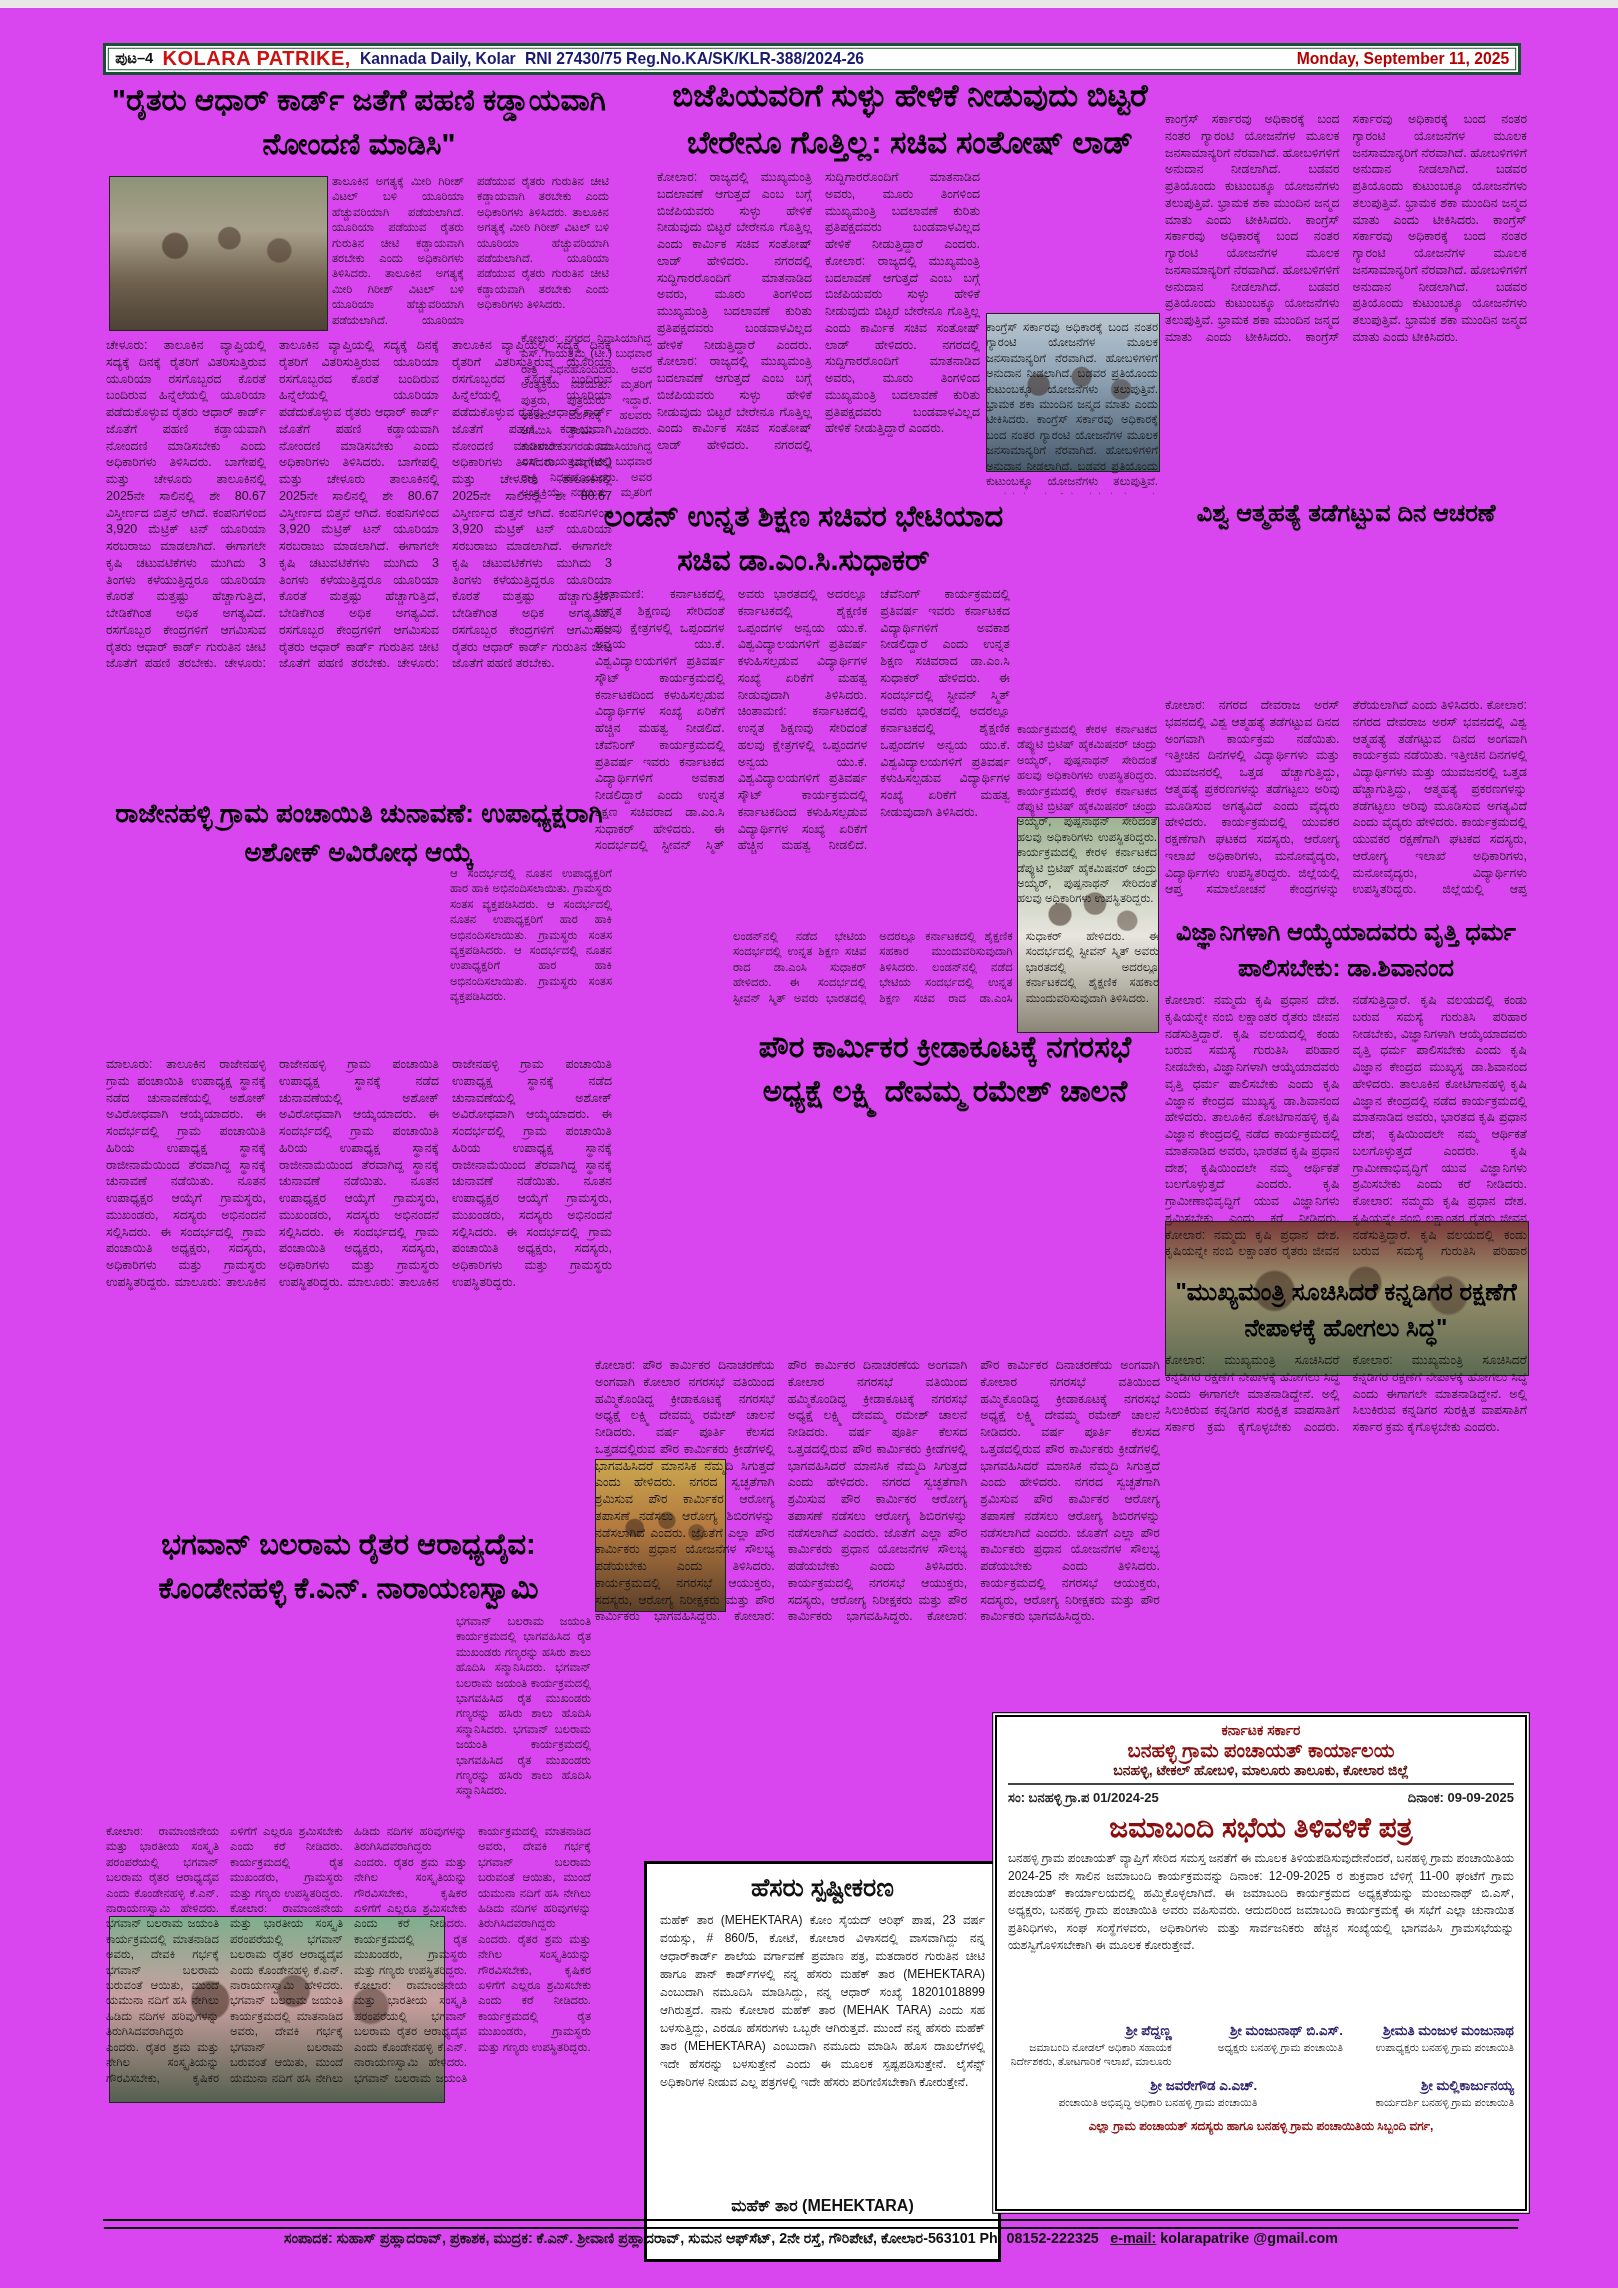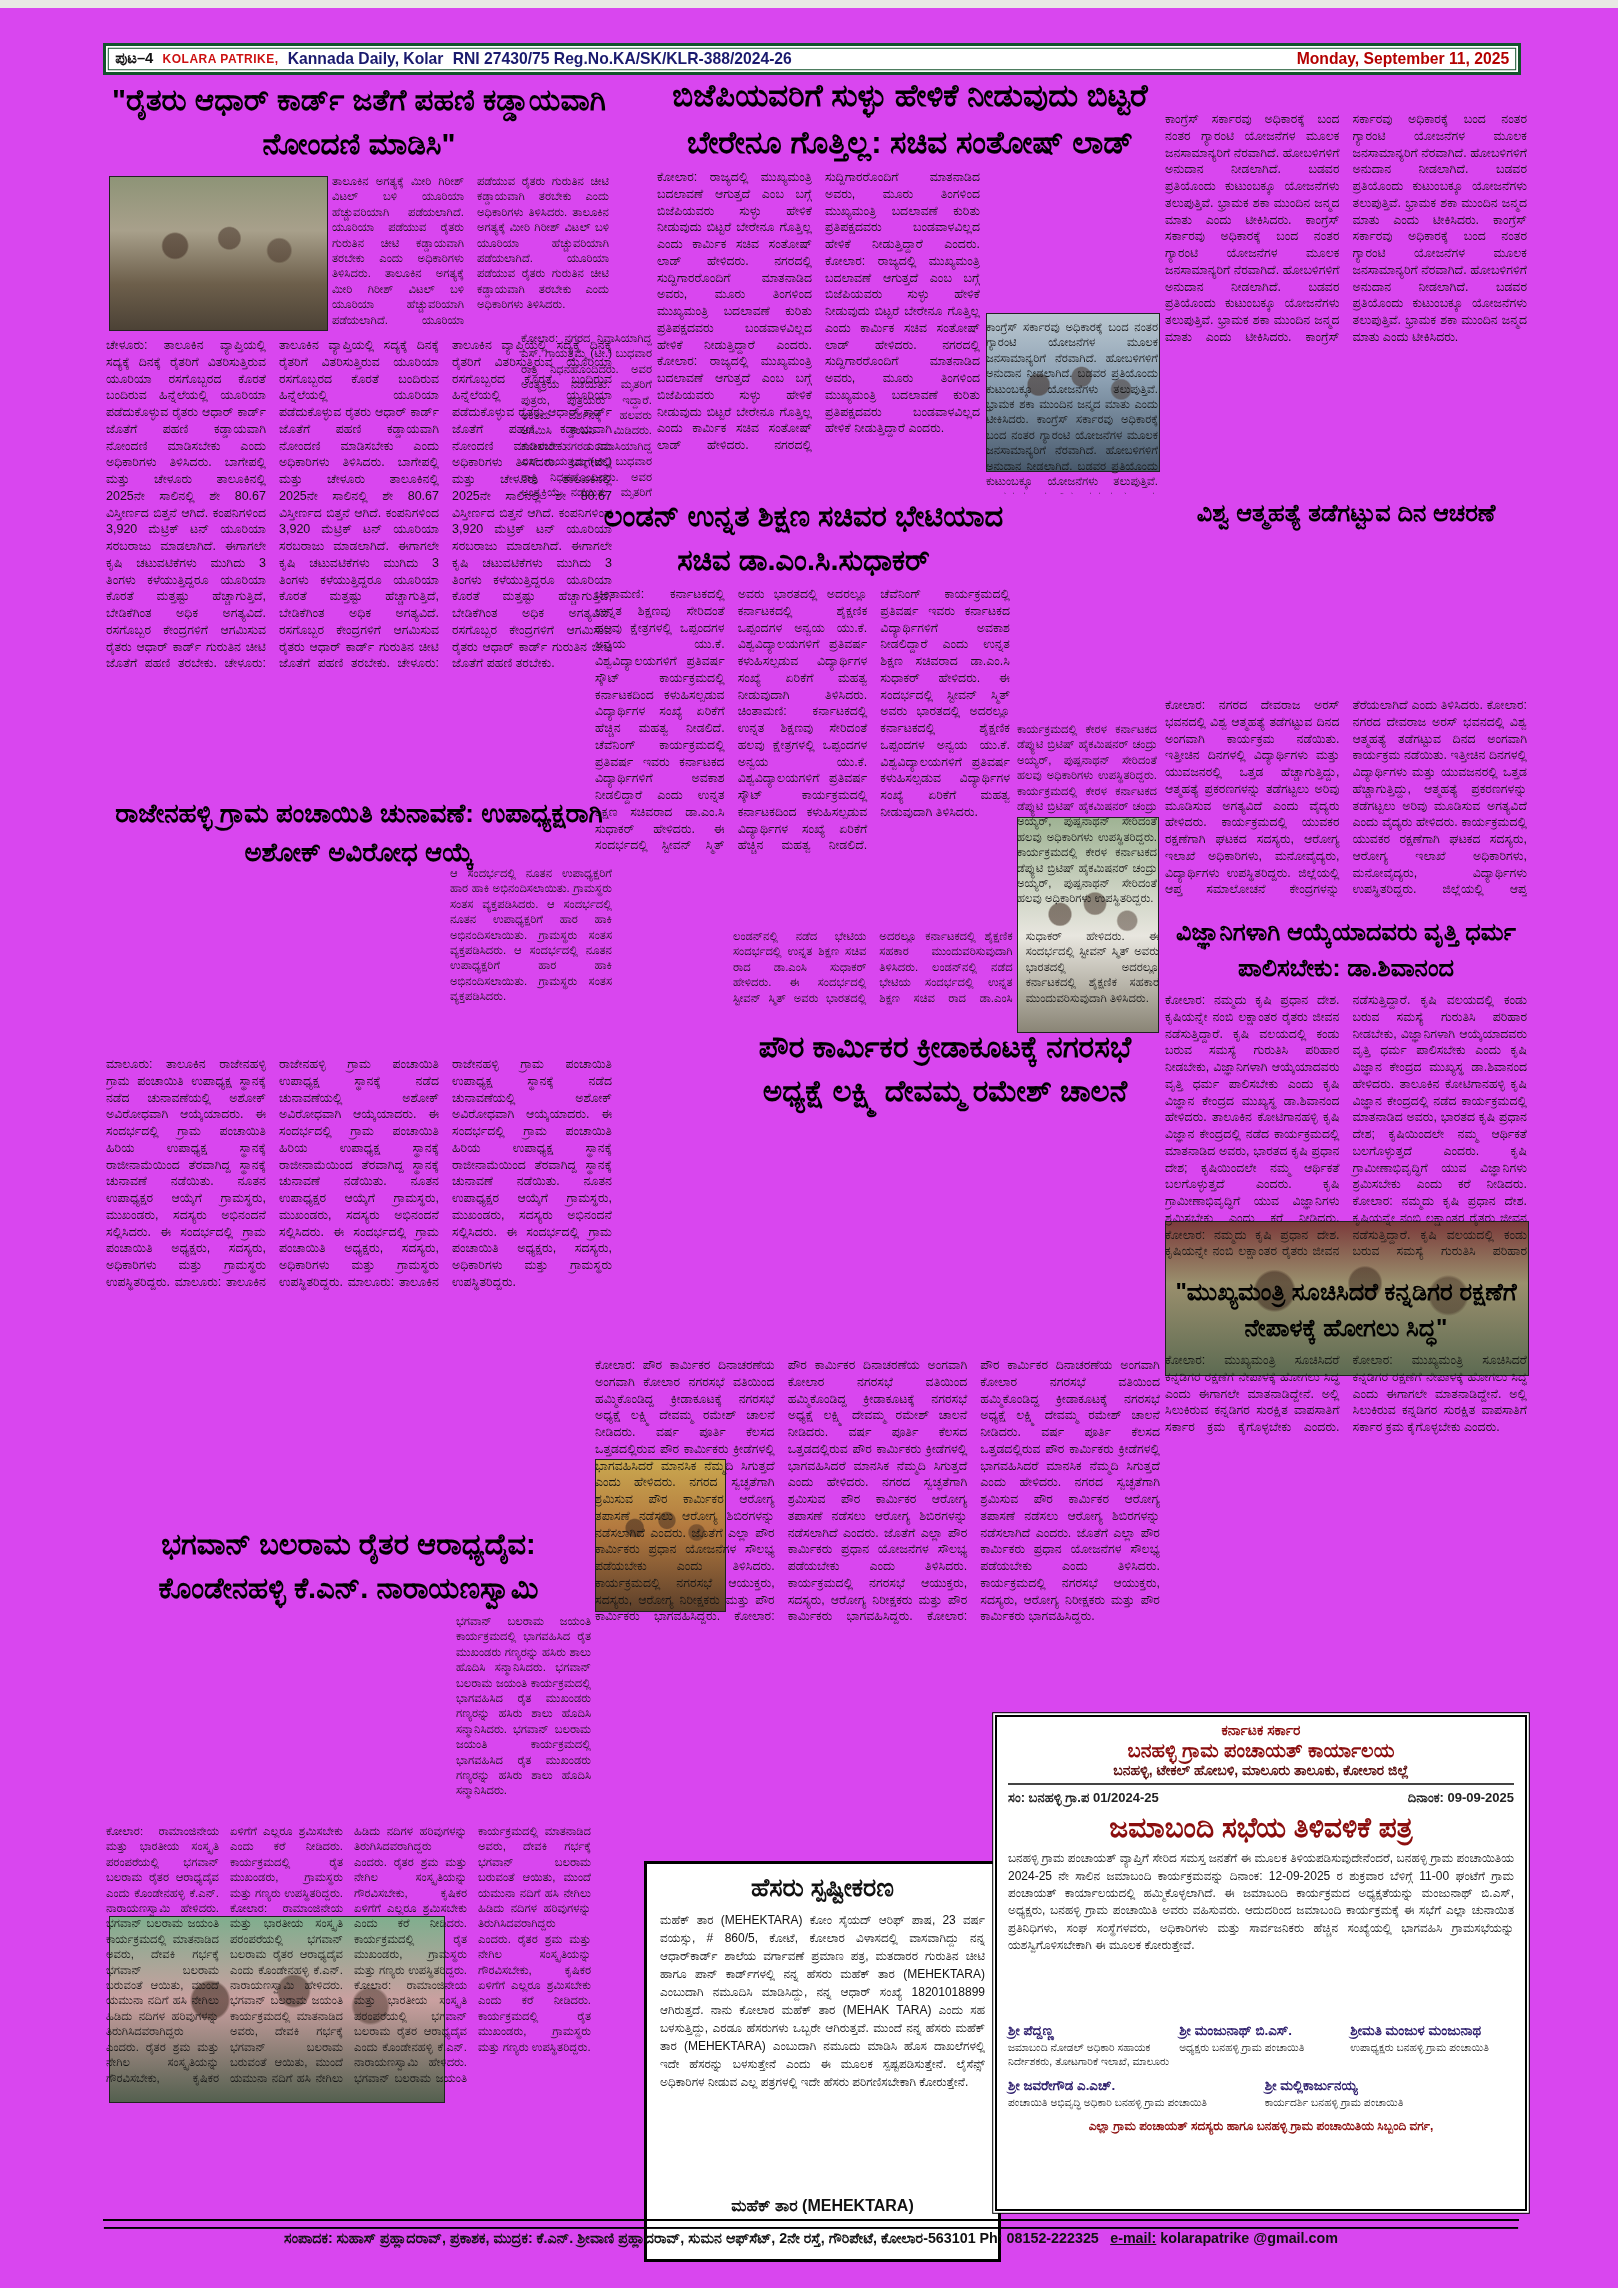--- a/index.html
+++ b/index.html
@@ -3,21 +3,21 @@
 <meta charset="utf-8">
 <style>
   html,body{margin:0;padding:0;background:#e8e8e4;}
   .page{position:relative;width:1619px;height:2289px;background:#d946ef;margin:8px auto;
         font-family:"Liberation Sans","DejaVu Sans",sans-serif;color:#111;overflow:hidden;}
   .abs{position:absolute;}
   
   .masthead{border:3.7px solid #14532d;box-shadow:inset 0 0 0 1.8px #fff, inset 0 0 0 2.8px #14532d;
             display:flex;align-items:center;gap:9.2px;padding:1.8px 9.2px;background:#fff;}
   .mh-page{font-weight:bold;font-size:14.8px;color:#111;}
-  .mh-brand{font-weight:bold;font-size:12px;color:#cc1111;letter-spacing:0.5px;}
+  .mh-brand{font-weight:bold;font-size:20px;color:#cc1111;letter-spacing:0.5px;}
   .mh-sub{font-weight:bold;font-size:15.7px;color:#1a1a6e;}
   .mh-reg{font-weight:bold;font-size:15.7px;color:#1a1a6e;}
   .mh-date{font-weight:bold;font-size:15.7px;color:#b40000;margin-left:auto;}
   
   .hl{font-weight:bold;text-align:center;color:#000;line-height:1.5;}
   
   .news{font-size:12.5px;line-height:1.34;text-align:justify;overflow:hidden;color:#151515;}
   .c2{column-count:2;column-gap:13px;}
   .c3{column-count:3;column-gap:13px;}
   .c4{column-count:4;column-gap:11px;}
@@ -41,21 +41,21 @@
   .obit-box{border:2.8px solid #000;background:#fff;text-align:center;padding:3.7px;}
   .obit-label{font-weight:bold;font-size:14.8px;}
   
   .notice{border:2.8px solid #000;box-shadow:0 0 0 1.8px #fff,0 0 0 2.8px #000;background:#fff;padding:5px 11px;}
   .nt-c{text-align:center;color:#8b0e0e;font-weight:bold;}
   .nt-rule{border-top:2.8px double #444;margin:3.7px 0 5.5px;}
   .nt-meta{display:flex;justify-content:space-between;font-size:13px;color:#222;font-weight:bold;}
   .nt-title{font-size:28px;text-align:center;color:#8b0e0e;font-weight:bold;margin:5.5px 0;}
   .nt-body{font-size:12px;line-height:1.45;text-align:justify;color:#151515;}
   .sig-grid{display:flex;justify-content:space-between;gap:7.4px;margin-top:9.2px;}
-  .sig{flex:1;text-align:left;}
+  .sig{flex:1;text-align:right;}
   .sig-name{font-weight:bold;color:#2a1a6a;font-size:13.4px;}
   .sig-role{font-size:10.6px;color:#222;line-height:1.3;margin-top:1.8px;}
   .nt-final{color:#8b0e0e;font-weight:bold;font-size:12px;text-align:center;margin-top:9.2px;}
   
   .clar{border:3.7px solid #000;background:#fff;padding:9.2px 13px;}
   .clar-title{font-size:25px;font-weight:bold;text-align:center;margin-bottom:7.4px;}
   .clar-body{font-size:12px;line-height:1.5;text-align:justify;}
   .clar-sig{font-weight:bold;text-align:center;font-size:16px;margin-top:9.2px;}
   
   .footrule{border-top:2.8px solid #000;box-shadow:0 2.8px 0 -0.9px #000;}

